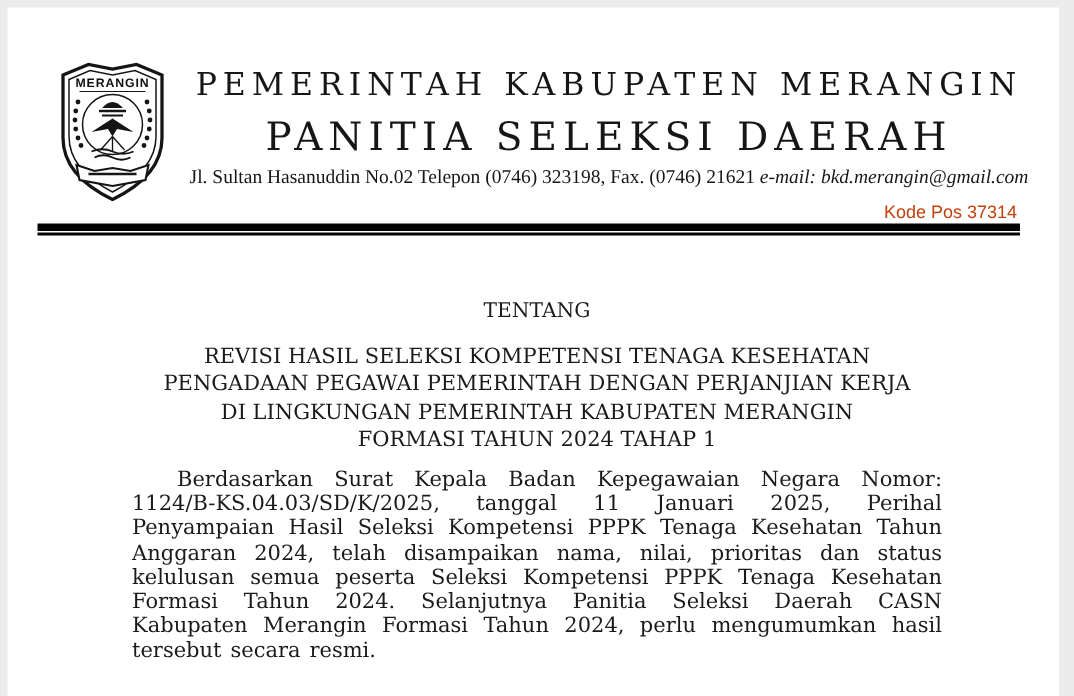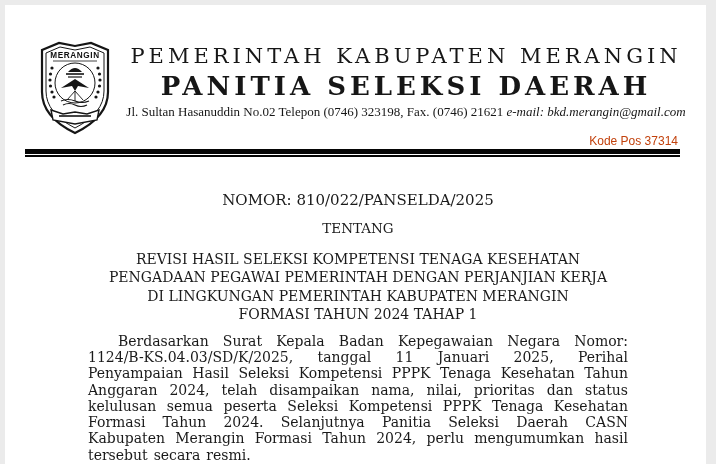--- a/index.html
+++ b/index.html
@@ -15,22 +15,22 @@
   .logo { position:absolute; left:30px; top:33px; width:80px; height:99px; }
 
   .header-text {
     position:absolute; left:112px; top:39px; width:578px; text-align:center;
   }
   .hl1 {
     font-family:"DejaVu Serif", serif; font-size:21px; letter-spacing:4px;
     white-space:nowrap;
   }
   .hl2 {
-    font-family:"DejaVu Serif", serif; font-weight:bold; font-size:26px;
-    letter-spacing:4px; margin-top:3px; white-space:nowrap;
+    font-family:"DejaVu Serif", serif; font-weight:normal; font-size:26px;
+    letter-spacing:4px; margin-top:9px; white-space:nowrap;
   }
   .hl3 {
     font-family:"Liberation Serif", serif; font-weight:bold; font-size:22px;
     letter-spacing:1px; margin-top:1px; white-space:nowrap;
   }
   .haddr {
     font-family:"Liberation Serif", serif; font-size:13px; margin-top:3px;
     white-space:nowrap;
   }
   .haddr .em { font-style:italic; }
@@ -115,21 +115,20 @@
   </div>
 
   <div class="kodepos">Kode Pos 37314</div>
 
   <div class="rule">
     <div class="thick"></div>
     <div class="thin"></div>
   </div>
 
   <div class="doc">
-    <div class="doc-number">NOMOR: 810/022/PANSELDA/2025</div>
     <div class="doc-tentang">TENTANG</div>
     <div class="doc-subject">
       <div>REVISI HASIL SELEKSI KOMPETENSI TENAGA KESEHATAN</div>
       <div>PENGADAAN PEGAWAI PEMERINTAH DENGAN PERJANJIAN KERJA</div>
       <div>DI LINGKUNGAN PEMERINTAH KABUPATEN MERANGIN</div>
       <div>FORMASI TAHUN 2024 TAHAP 1</div>
     </div>
     <div class="doc-para">Berdasarkan Surat Kepala Badan Kepegawaian Negara Nomor: 1124/B-KS.04.03/SD/K/2025, tanggal 11 Januari 2025, Perihal Penyampaian Hasil Seleksi Kompetensi PPPK Tenaga Kesehatan Tahun Anggaran 2024, telah disampaikan nama, nilai, prioritas dan status kelulusan semua peserta Seleksi Kompetensi PPPK Tenaga Kesehatan Formasi Tahun 2024. Selanjutnya Panitia Seleksi Daerah CASN Kabupaten Merangin Formasi Tahun 2024, perlu mengumumkan hasil tersebut secara resmi.</div>
   </div>
 

